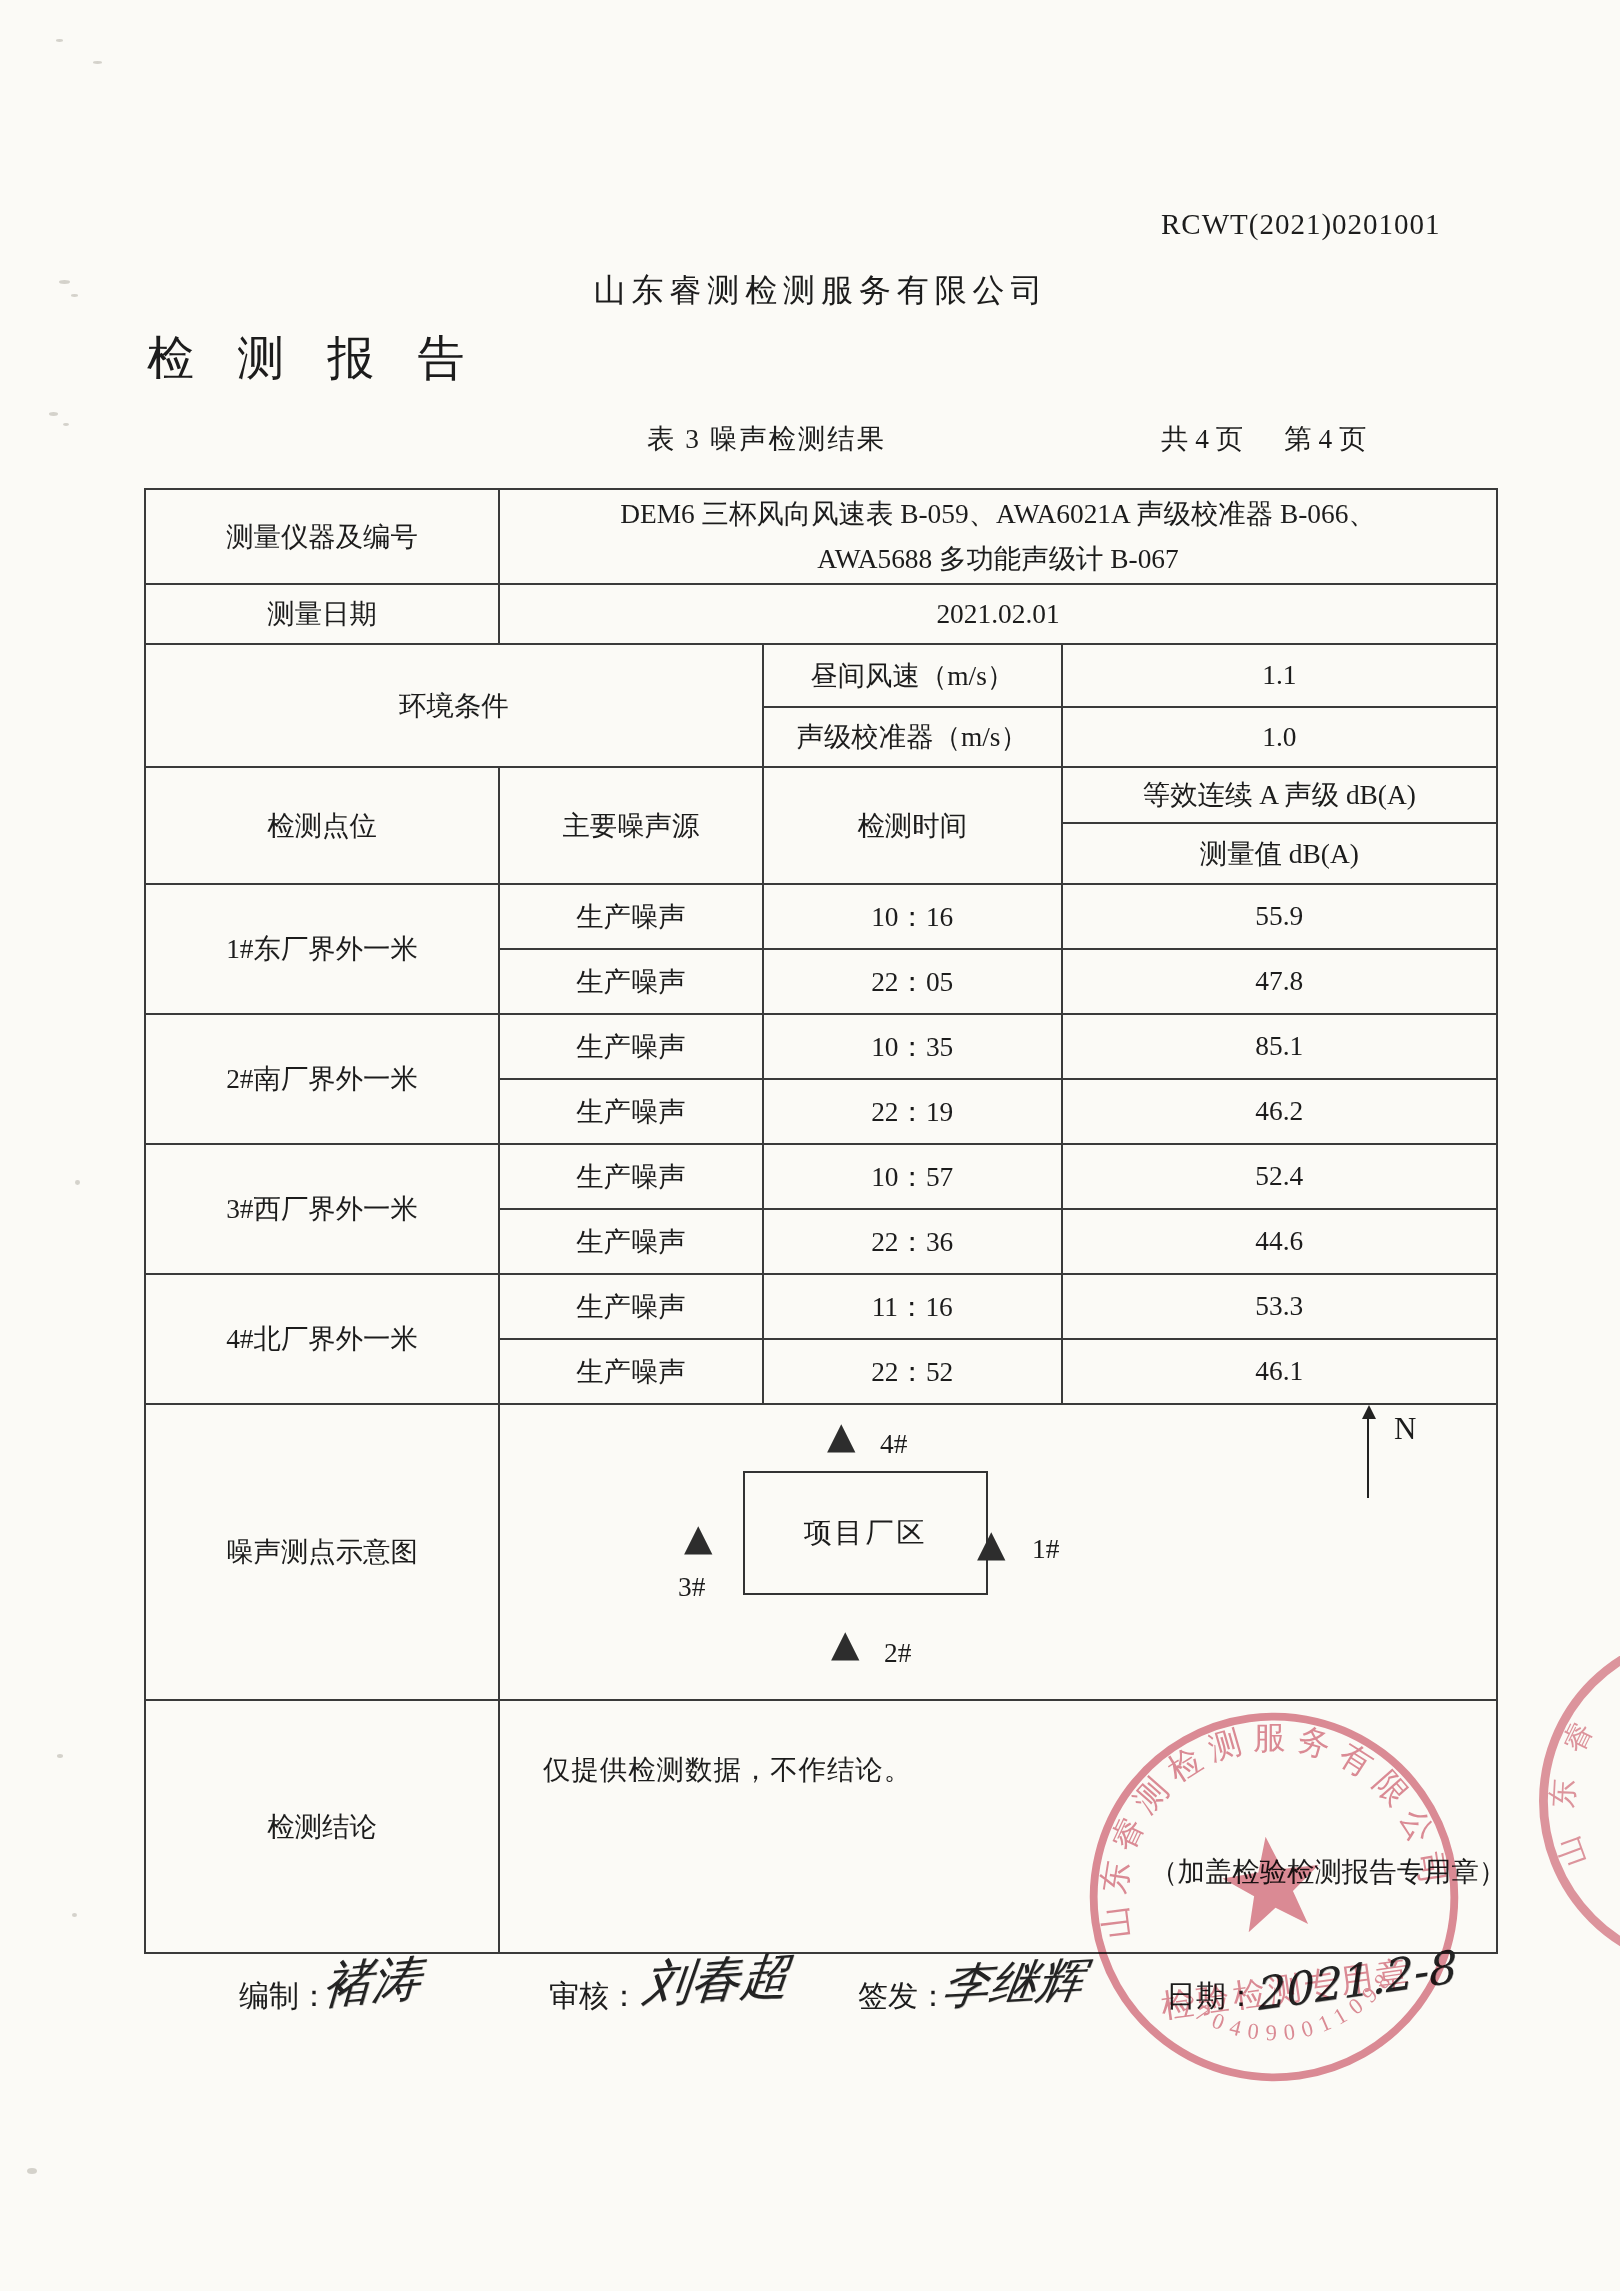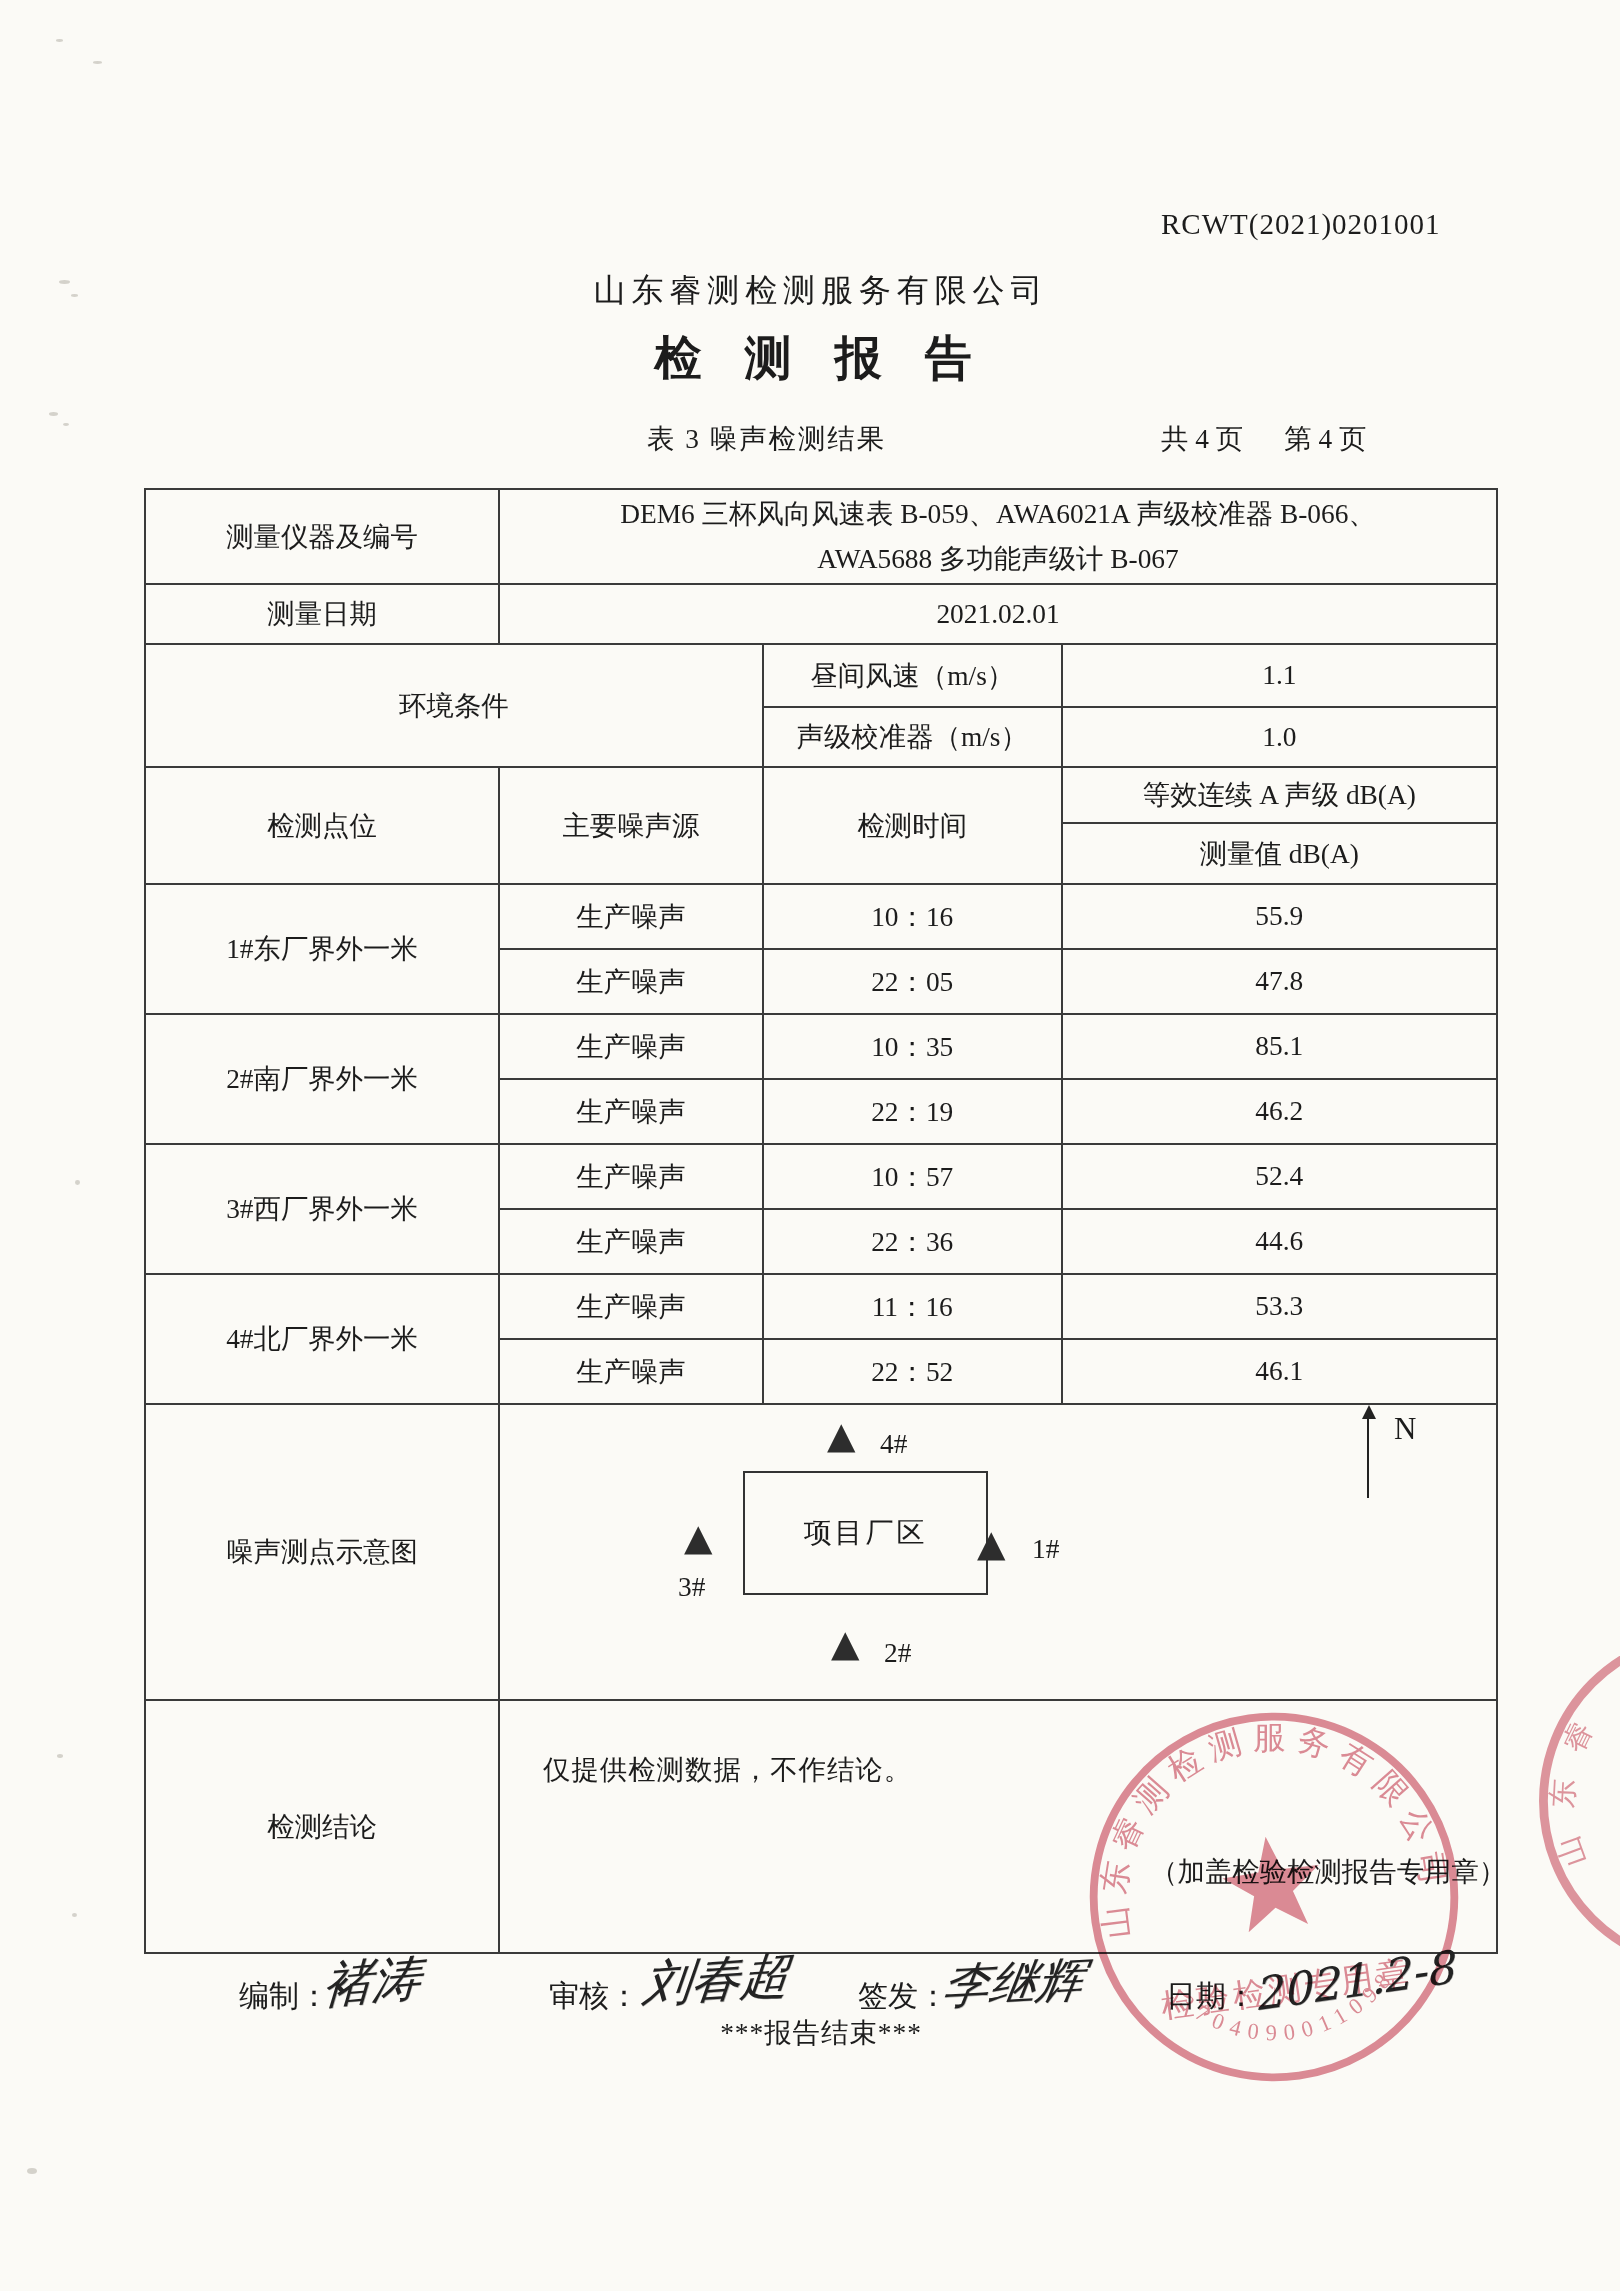--- a/index.html
+++ b/index.html
@@ -8,21 +8,21 @@
     width:1620px;height:2292px;
     background:#fbfaf6;
     font-family:"Liberation Serif","DejaVu Serif",serif;
     color:#1c1c1c;
     overflow:hidden;
   }
   .abs{position:absolute;}
   
   .report-code{top:208px;left:1161px;font-size:29px;letter-spacing:1px;}
   .company-name{top:269px;left:147px;width:1348px;text-align:center;font-size:32px;letter-spacing:5.9px;}
-  .doc-title{top:327px;left:147px;width:1348px;text-align:center;font-size:47px;font-weight:bold;letter-spacing:15.7px;}
+  .doc-title{top:327px;left:147px;width:1348px;text-align:left;font-size:47px;font-weight:normal;letter-spacing:15.7px;}
   .table-caption{top:421px;left:647px;font-size:27.4px;letter-spacing:2px;}
   .page-info{top:421px;left:1161px;font-size:27.4px;display:flex;gap:41px;}
   
   table.main{
     position:absolute;left:144px;top:488px;
     border-collapse:collapse;table-layout:fixed;
     width:1354px;
     border:2.9px solid #353535;
   }
   table.main td{
@@ -217,21 +217,20 @@
 
   <span class="abs sig-label" style="left:549px;top:1976px;">审核：</span>
   <span class="abs hand" style="left:643px;top:1947px;font-size:49px;transform:rotate(-4deg) skewX(-10deg);">刘春超</span>
 
   <span class="abs sig-label" style="left:858px;top:1976px;text-align:right;">签发：</span>
   <span class="abs hand" style="left:943px;top:1952px;font-size:47px;transform:rotate(-3deg) skewX(-12deg);">李继辉</span>
 
   <span class="abs sig-label" style="left:1166px;top:1976px;">日期：</span>
   <span class="abs hand" style="left:1257px;top:1954px;font-size:45px;transform:rotate(-8deg) skewX(-6deg);">2021.2-8</span>
 
-  <div class="abs end-note">***报告结束***</div>
 
   <svg class="abs stamp" style="left:1078px;top:1701px;opacity:0.55;" width="392" height="392" viewBox="0 0 400 400">
     <g transform="rotate(-8 200 200)">
       <defs>
         <path id="arcTop" d="M 57,252 A 152 152 0 1 1 343,252" fill="none"></path>
         <path id="arcBot" d="M 60,250 A 150 150 0 0 0 340,250" fill="none"></path>
       </defs>
       <circle cx="200" cy="200" r="184" fill="none" stroke="#c22f45" stroke-width="8"></circle>
       <text fill="#c22f45" font-size="33" letter-spacing="10" text-anchor="middle">
         <textPath href="#arcTop" startOffset="50%">山东睿测检测服务有限公司</textPath>

